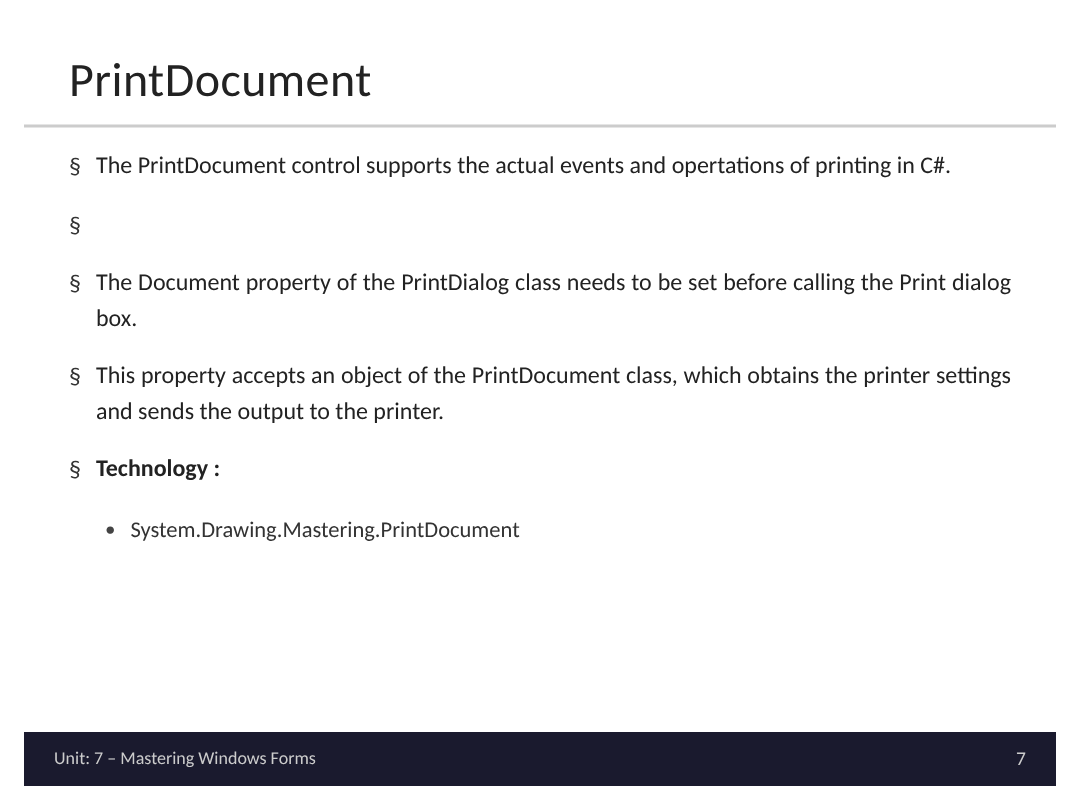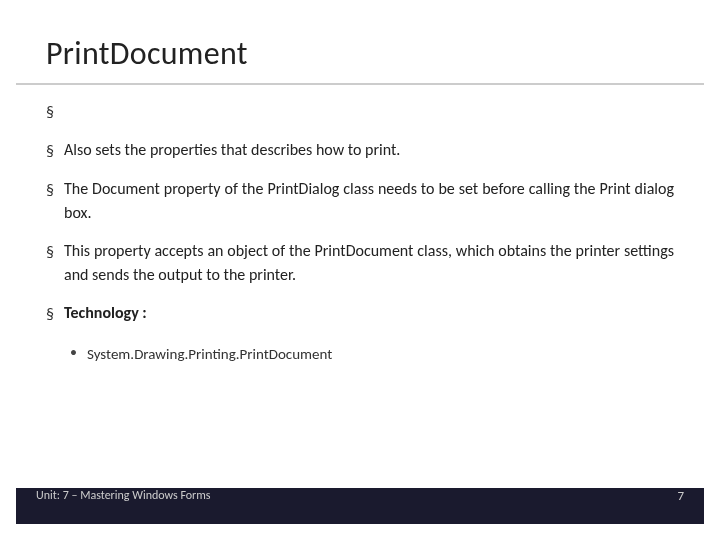--- a/index.html
+++ b/index.html
@@ -88,21 +88,21 @@
     .sub-bullet-text {
       font-size: 15px;
       color: #333333;
       line-height: 1.6;
     }
 
     .footer {
       height: 36px;
       background: #1a1a2e;
       display: flex;
-      align-items: flex-start;
+      align-items: center;
       justify-content: space-between;
       padding: 0 20px;
       flex-shrink: 0;
     }
 
     .footer-left {
       color: #cccccc;
       font-size: 12px;
       font-weight: 400;
     }
@@ -129,25 +129,25 @@
 <div class="slide-container">
 
   <div class="title-section">
     <h1 class="title-text">PrintDocument</h1>
   </div>
 
   <div class="content-section">
 
     <div class="bullet-item">
       <span class="bullet-icon">§</span>
+      <span class="bullet-text">The PrintDocument control supports the actual events and opertations of printing in C#.</span>
     </div>
 
     <div class="bullet-item">
       <span class="bullet-icon">§</span>
-      <span class="bullet-text">Also sets the properties that describes how to print.</span>
     </div>
 
     <div class="bullet-item">
       <span class="bullet-icon">§</span>
       <span class="bullet-text">The Document property of the PrintDialog class needs to be set before calling the Print dialog box.</span>
     </div>
 
     <div class="bullet-item">
       <span class="bullet-icon">§</span>
       <span class="bullet-text">This property accepts an object of the PrintDocument class, which obtains the printer settings and sends the output to the printer.</span>
@@ -155,21 +155,21 @@
 
     <div class="bullet-item">
       <span class="bullet-icon">§</span>
       <span class="bullet-text">
         <strong>Technology :</strong>
       </span>
     </div>
 
     <div class="sub-bullet">
       <span class="sub-bullet-icon">•</span>
-      <span class="sub-bullet-text">System.Drawing.Printing.PrintDocument</span>
+      <span class="sub-bullet-text">System.Drawing.Mastering.PrintDocument</span>
     </div>
 
   </div>
 
   <div class="footer">
     <span class="footer-left">Unit: 7 – Mastering Windows Forms</span>
     <span class="footer-center">7</span>
   </div>
 
 </div>

